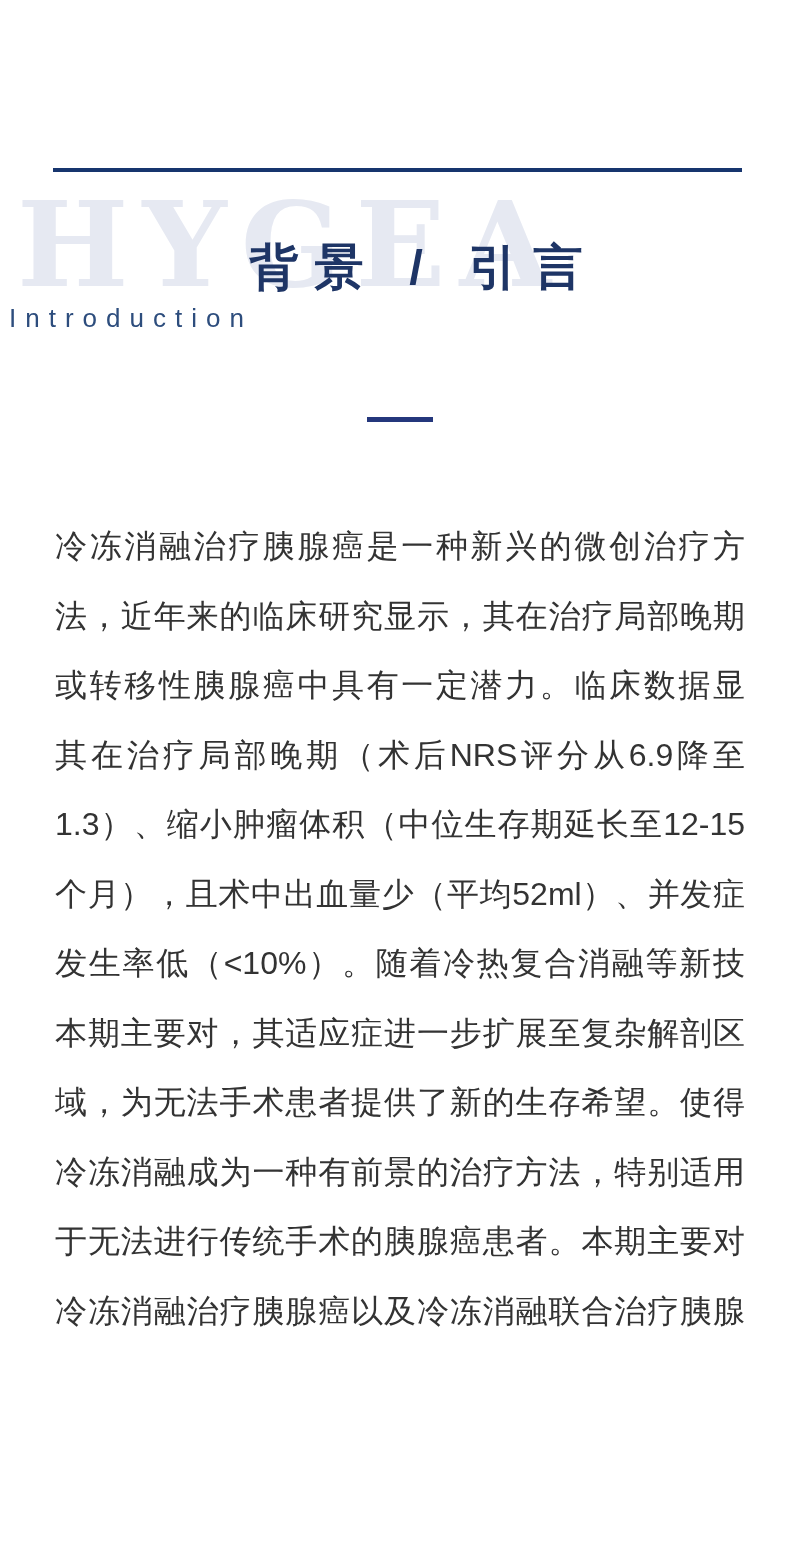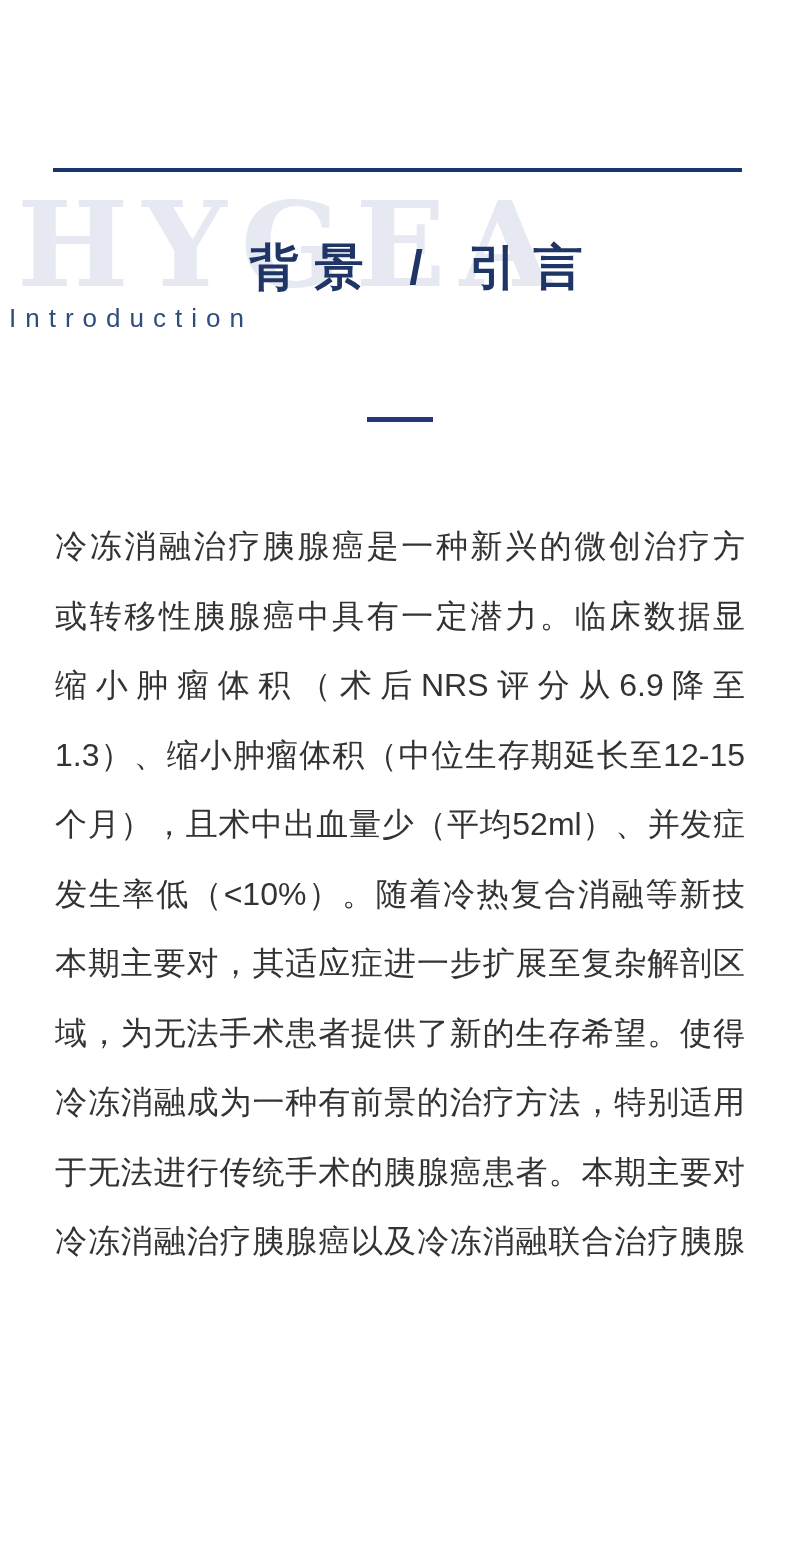--- a/index.html
+++ b/index.html
@@ -100,22 +100,23 @@
 
   <div>
     <div class="watermark">HYGEA</div>
     <h1 class="title">背景 / 引言</h1>
     <div class="subtitle">Introduction</div>
     <div class="short-divider"></div>
   </div>
 
   <div class="body-text">
       <p class="body-line">冷冻消融治疗胰腺癌是一种新兴的微创治疗方</p>
+      <p class="body-line">法，近年来的临床研究显示，其在治疗局部晚期</p>
       <p class="body-line">或转移性胰腺癌中具有一定潜力。临床数据显</p>
-      <p class="body-line">缩小肿瘤体积（术后NRS评分从6.9降至</p>
+      <p class="body-line">其在治疗局部晚期（术后NRS评分从6.9降至</p>
       <p class="body-line">1.3）、缩小肿瘤体积（中位生存期延长至12-15</p>
       <p class="body-line">个月），且术中出血量少（平均52ml）、并发症</p>
       <p class="body-line">发生率低（&lt;10%）。随着冷热复合消融等新技</p>
       <p class="body-line">本期主要对，其适应症进一步扩展至复杂解剖区</p>
       <p class="body-line">域，为无法手术患者提供了新的生存希望。使得</p>
       <p class="body-line">冷冻消融成为一种有前景的治疗方法，特别适用</p>
       <p class="body-line">于无法进行传统手术的胰腺癌患者。本期主要对</p>
       <p class="body-line">冷冻消融治疗胰腺癌以及冷冻消融联合治疗胰腺</p>
     </div>
 

